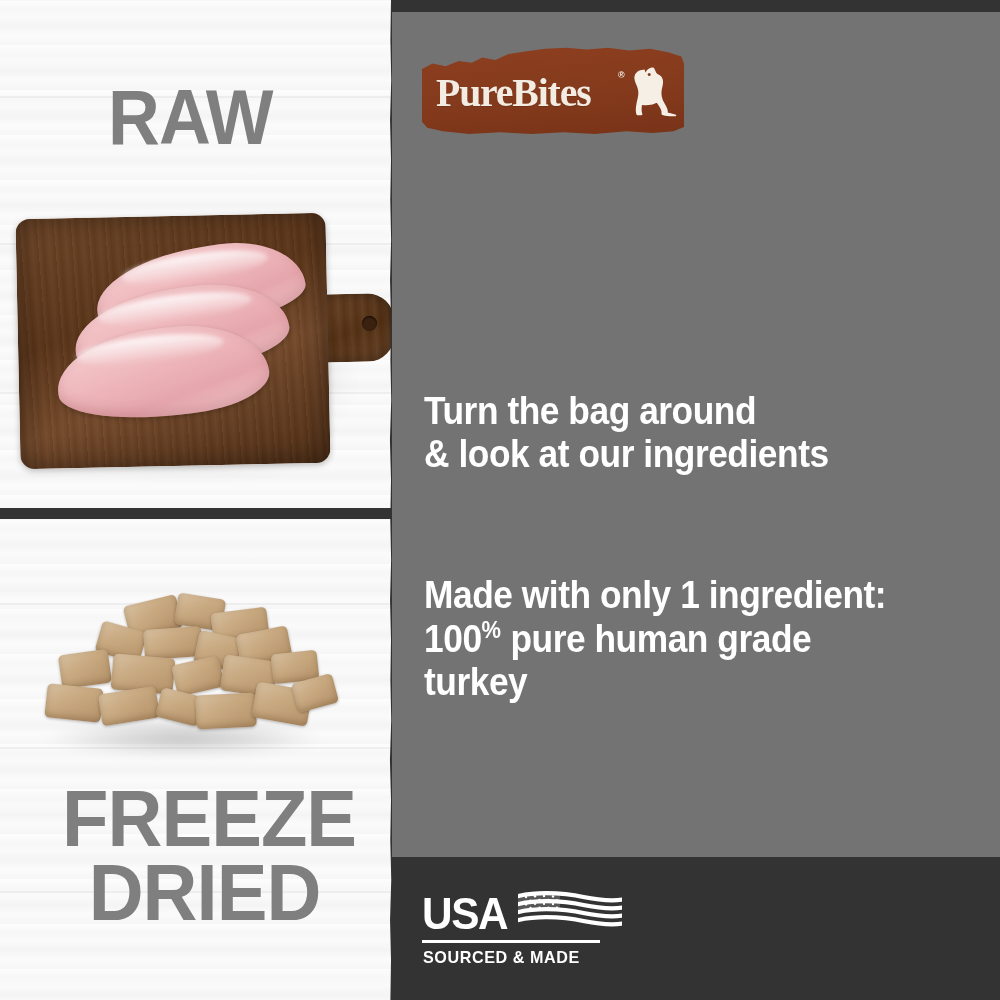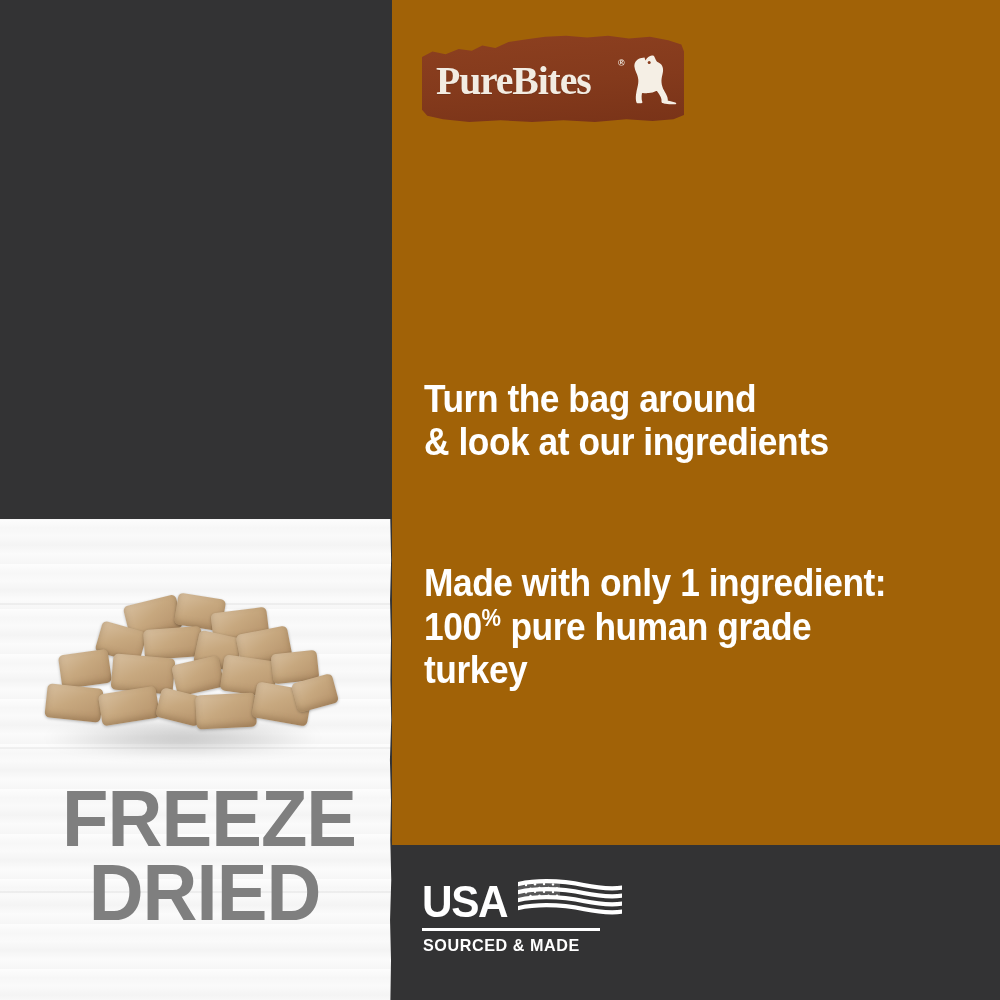--- a/index.html
+++ b/index.html
@@ -160,23 +160,23 @@
   }
   .chunk {
     position:absolute;
     background:linear-gradient(150deg,#d8c0a0 0%, #c7a87f 45%, #b5926a 100%);
     box-shadow: inset 0 -3px 6px rgba(110,80,50,0.35), 0 1px 3px rgba(0,0,0,0.28);
     border-radius:5px;
   }
 
   
   .right-col {
-    position:absolute; left:392px; top:0;
+    position:absolute; left:392px; top:12px;
     width:608px; height:845px;
-    background:#a16207;
+    background:#737373;
   }
 
   
   .logo-wrap { position:absolute; left:30px; top:34px; width:262px; height:94px; }
   .logo-patch {
     position:absolute; left:0; top:0; width:262px; height:88px;
     background:linear-gradient(175deg,#8d4020 0%, #843a1c 55%, #793318 100%);
     clip-path: polygon(
       0% 26%, 4% 20%, 9% 23%, 14% 17%, 19% 19%, 23% 13%,
       28% 16%, 33% 9%, 40% 6%, 47% 3%, 55% 2%, 63% 4%,
@@ -247,20 +247,44 @@
     white-space:nowrap;
   }
 </style>
 </head>
 <body>
 
 <div id="stage">
 
   <div class="left-col">
 
+    <div class="panel panel-raw">
+      <div class="plank-seam" style="top:96px;"></div>
+      <div class="plank-seam" style="top:243px;"></div>
+      <div class="plank-seam" style="top:392px;"></div>
+
+      <div class="board-wrap">
+        <div class="board-shadow"></div>
+        <div class="board-handle"></div>
+        <div class="handle-hole"></div>
+        <div class="board">
+          <div class="slice s1">
+            <div class="slice-hl" style="left:14%;top:8%;width:70%;height:34%;"></div>
+          </div>
+          <div class="slice s2">
+            <div class="slice-hl" style="left:12%;top:8%;width:72%;height:32%;"></div>
+          </div>
+          <div class="slice s3">
+            <div class="slice-hl" style="left:10%;top:8%;width:70%;height:30%;"></div>
+          </div>
+        </div>
+      </div>
+
+      <div class="side-label label-raw">RAW</div>
+    </div>
 
     <div class="divider"></div>
 
     <div class="panel panel-fd">
       <div class="plank-seam" style="top:84px;"></div>
       <div class="plank-seam" style="top:228px;"></div>
       <div class="plank-seam" style="top:372px;"></div>
     </div>
 
     <div class="pile">

